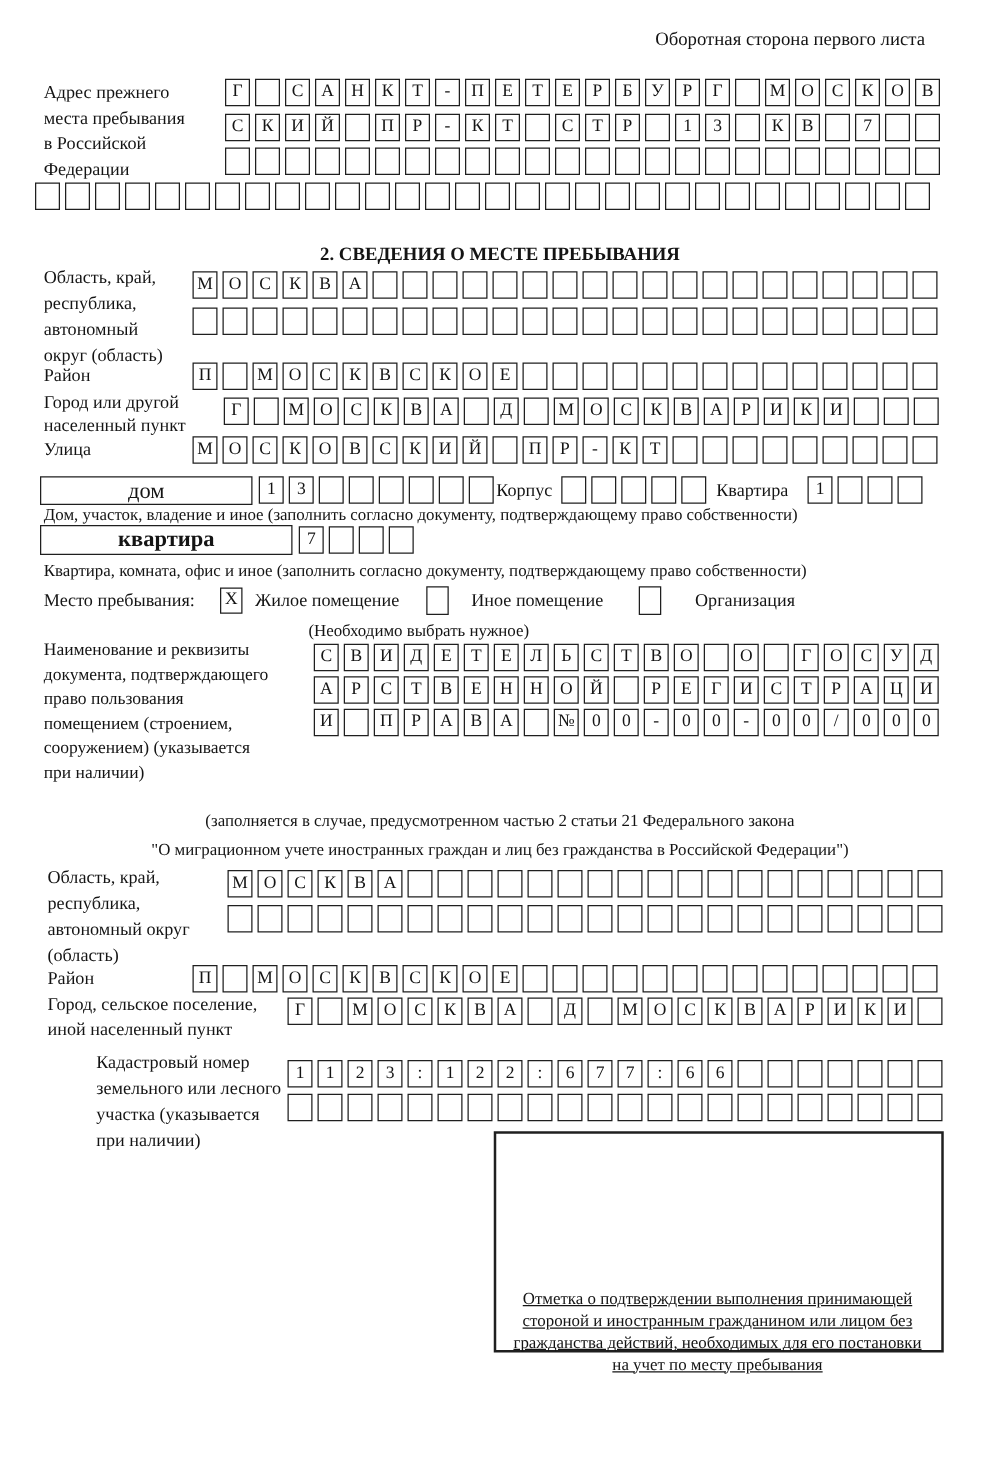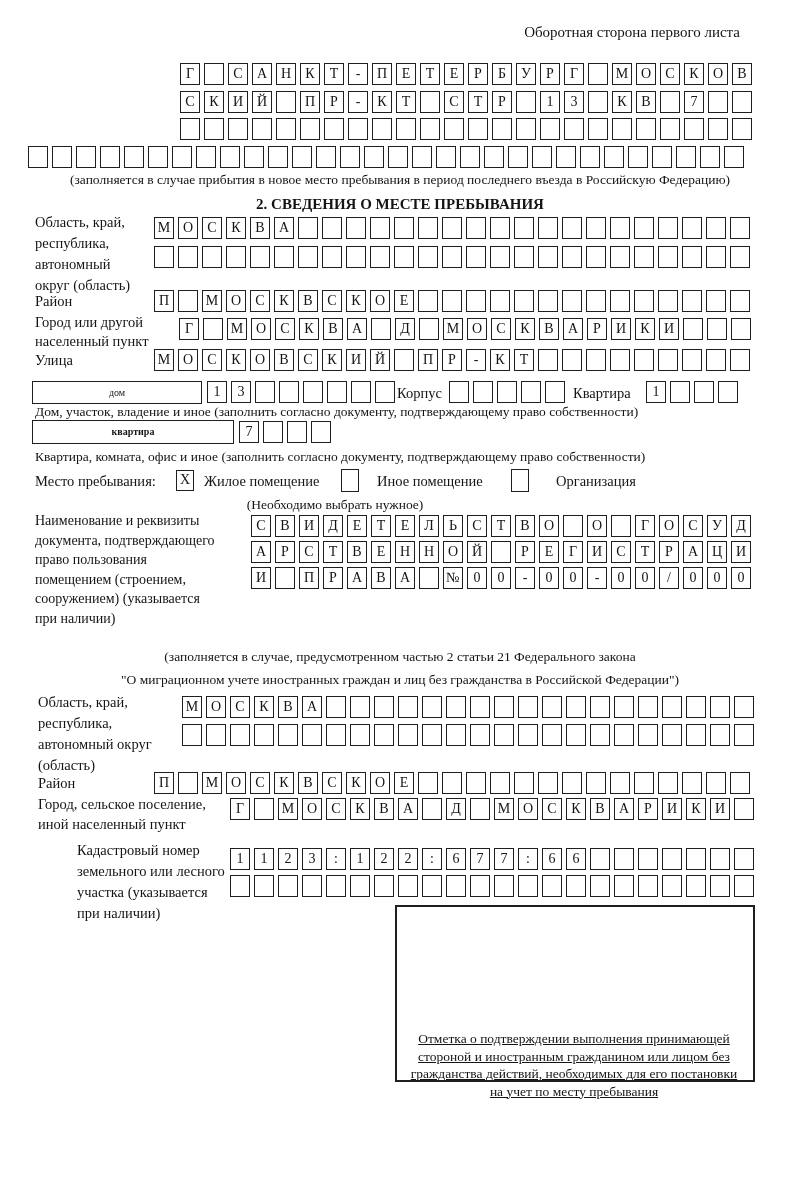--- a/index.html
+++ b/index.html
@@ -8,32 +8,36 @@
   .abs{position:absolute;}
   .label{position:absolute;font-size:14.5px;line-height:21px;}
   .prewrap{white-space:pre-line;}
   .note{position:absolute;font-size:13.5px;}
   .center{left:0;width:800px;text-align:center;}
   .title{position:absolute;font-weight:bold;font-size:15px;}
   .cellrow{position:absolute;display:flex;gap:4px;}
   .cell{box-sizing:border-box;width:20px;height:22px;border:1.6px solid #1f1f1f;
         font-size:14px;line-height:19px;text-align:center;flex:0 0 auto;}
   .wbox{position:absolute;box-sizing:border-box;border:1.6px solid #1f1f1f;
-        text-align:center;font-size:10px;line-height:21px;}
+        text-align:center;font-size:18px;line-height:21px;}
   .checkbox{position:absolute;box-sizing:border-box;width:18px;height:21px;border:1.6px solid #1f1f1f;
         text-align:center;font-size:14px;line-height:18px;}
   .bigbox{position:absolute;box-sizing:border-box;border:2px solid #1f1f1f;background:#fff;}
 </style>
 </head>
 <body>
 
 <div class="page">
 
   <div class="abs" style="top:24px;right:60px;font-size:15px;">Оборотная сторона первого листа</div>
 
+  <div class="label prewrap" style="left:35px;top:64px;line-height:20.5px;">Адрес прежнего
+места пребывания
+в Российской
+Федерации</div>
   <div class="cellrow" style="left:180px;top:63px;">
       <span class="cell">Г</span>
       <span class="cell"></span>
       <span class="cell">С</span>
       <span class="cell">А</span>
       <span class="cell">Н</span>
       <span class="cell">К</span>
       <span class="cell">Т</span>
       <span class="cell">-</span>
       <span class="cell">П</span>
@@ -130,21 +134,20 @@
       <span class="cell"></span>
       <span class="cell"></span>
       <span class="cell"></span>
       <span class="cell"></span>
       <span class="cell"></span>
       <span class="cell"></span>
       <span class="cell"></span>
       <span class="cell"></span>
       <span class="cell"></span>
     </div>
-  <div class="note center" style="top:172px;">(заполняется в случае прибытия в новое место пребывания в период последнего въезда в Российскую Федерацию)</div>
 
   <div class="title center" style="top:196px;">2. СВЕДЕНИЯ О МЕСТЕ ПРЕБЫВАНИЯ</div>
 
   <div class="label prewrap" style="left:35px;top:212px;">Область, край,
 республика,
 автономный
 округ (область)</div>
   <div class="cellrow" style="left:154px;top:217px;">
       <span class="cell">М</span>
       <span class="cell">О</span>

